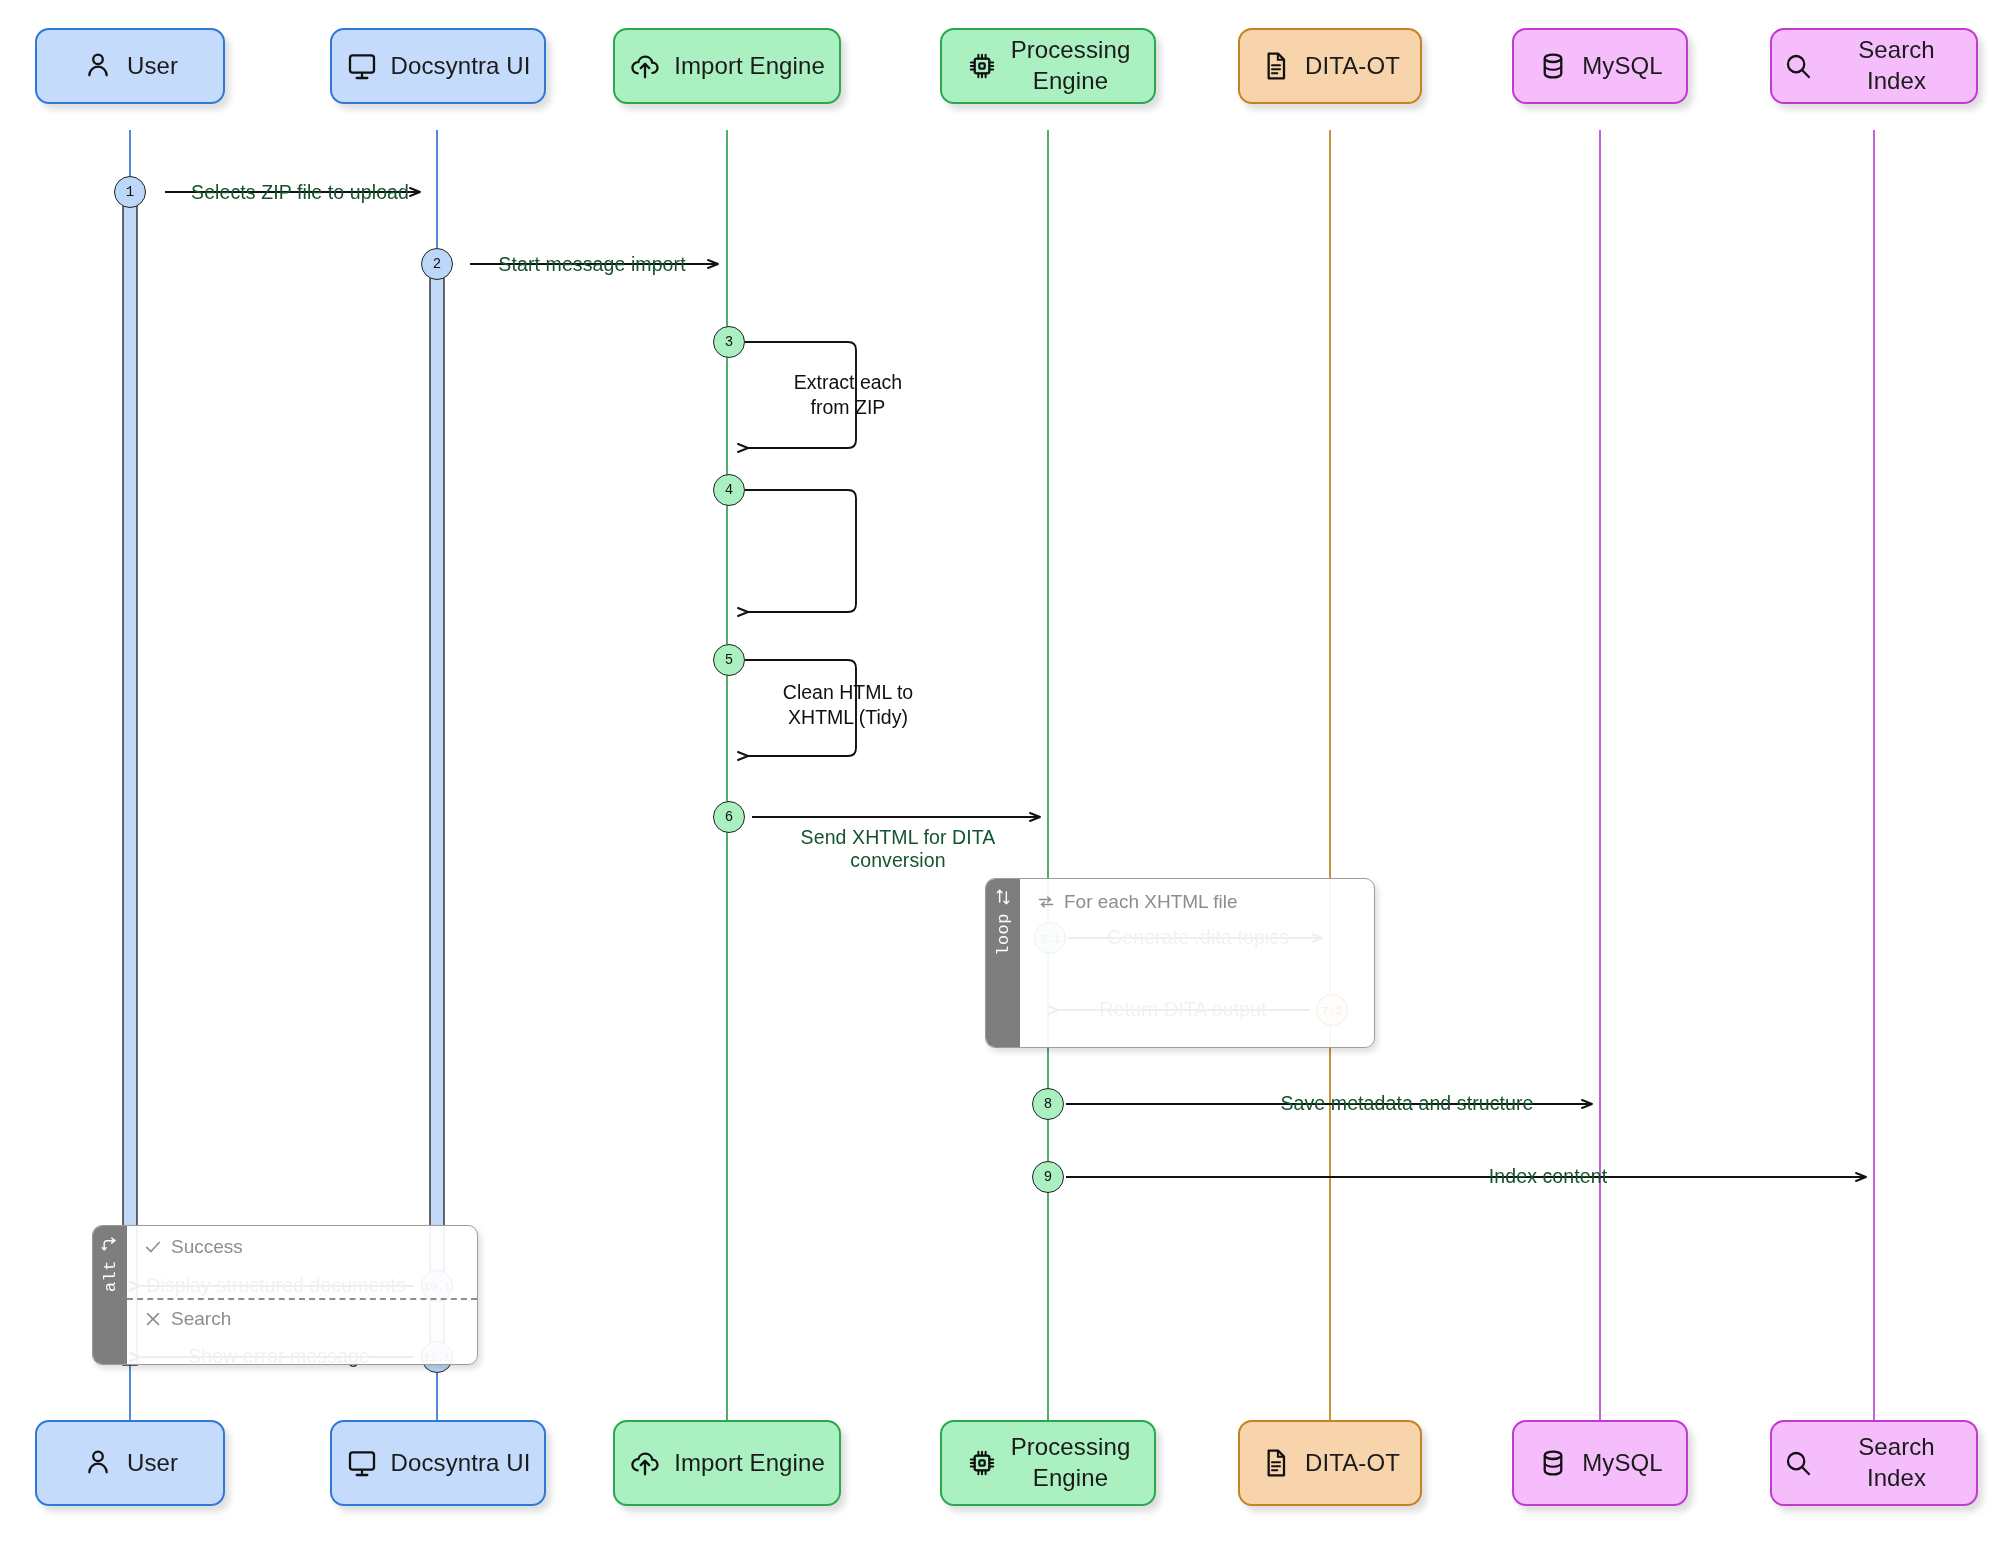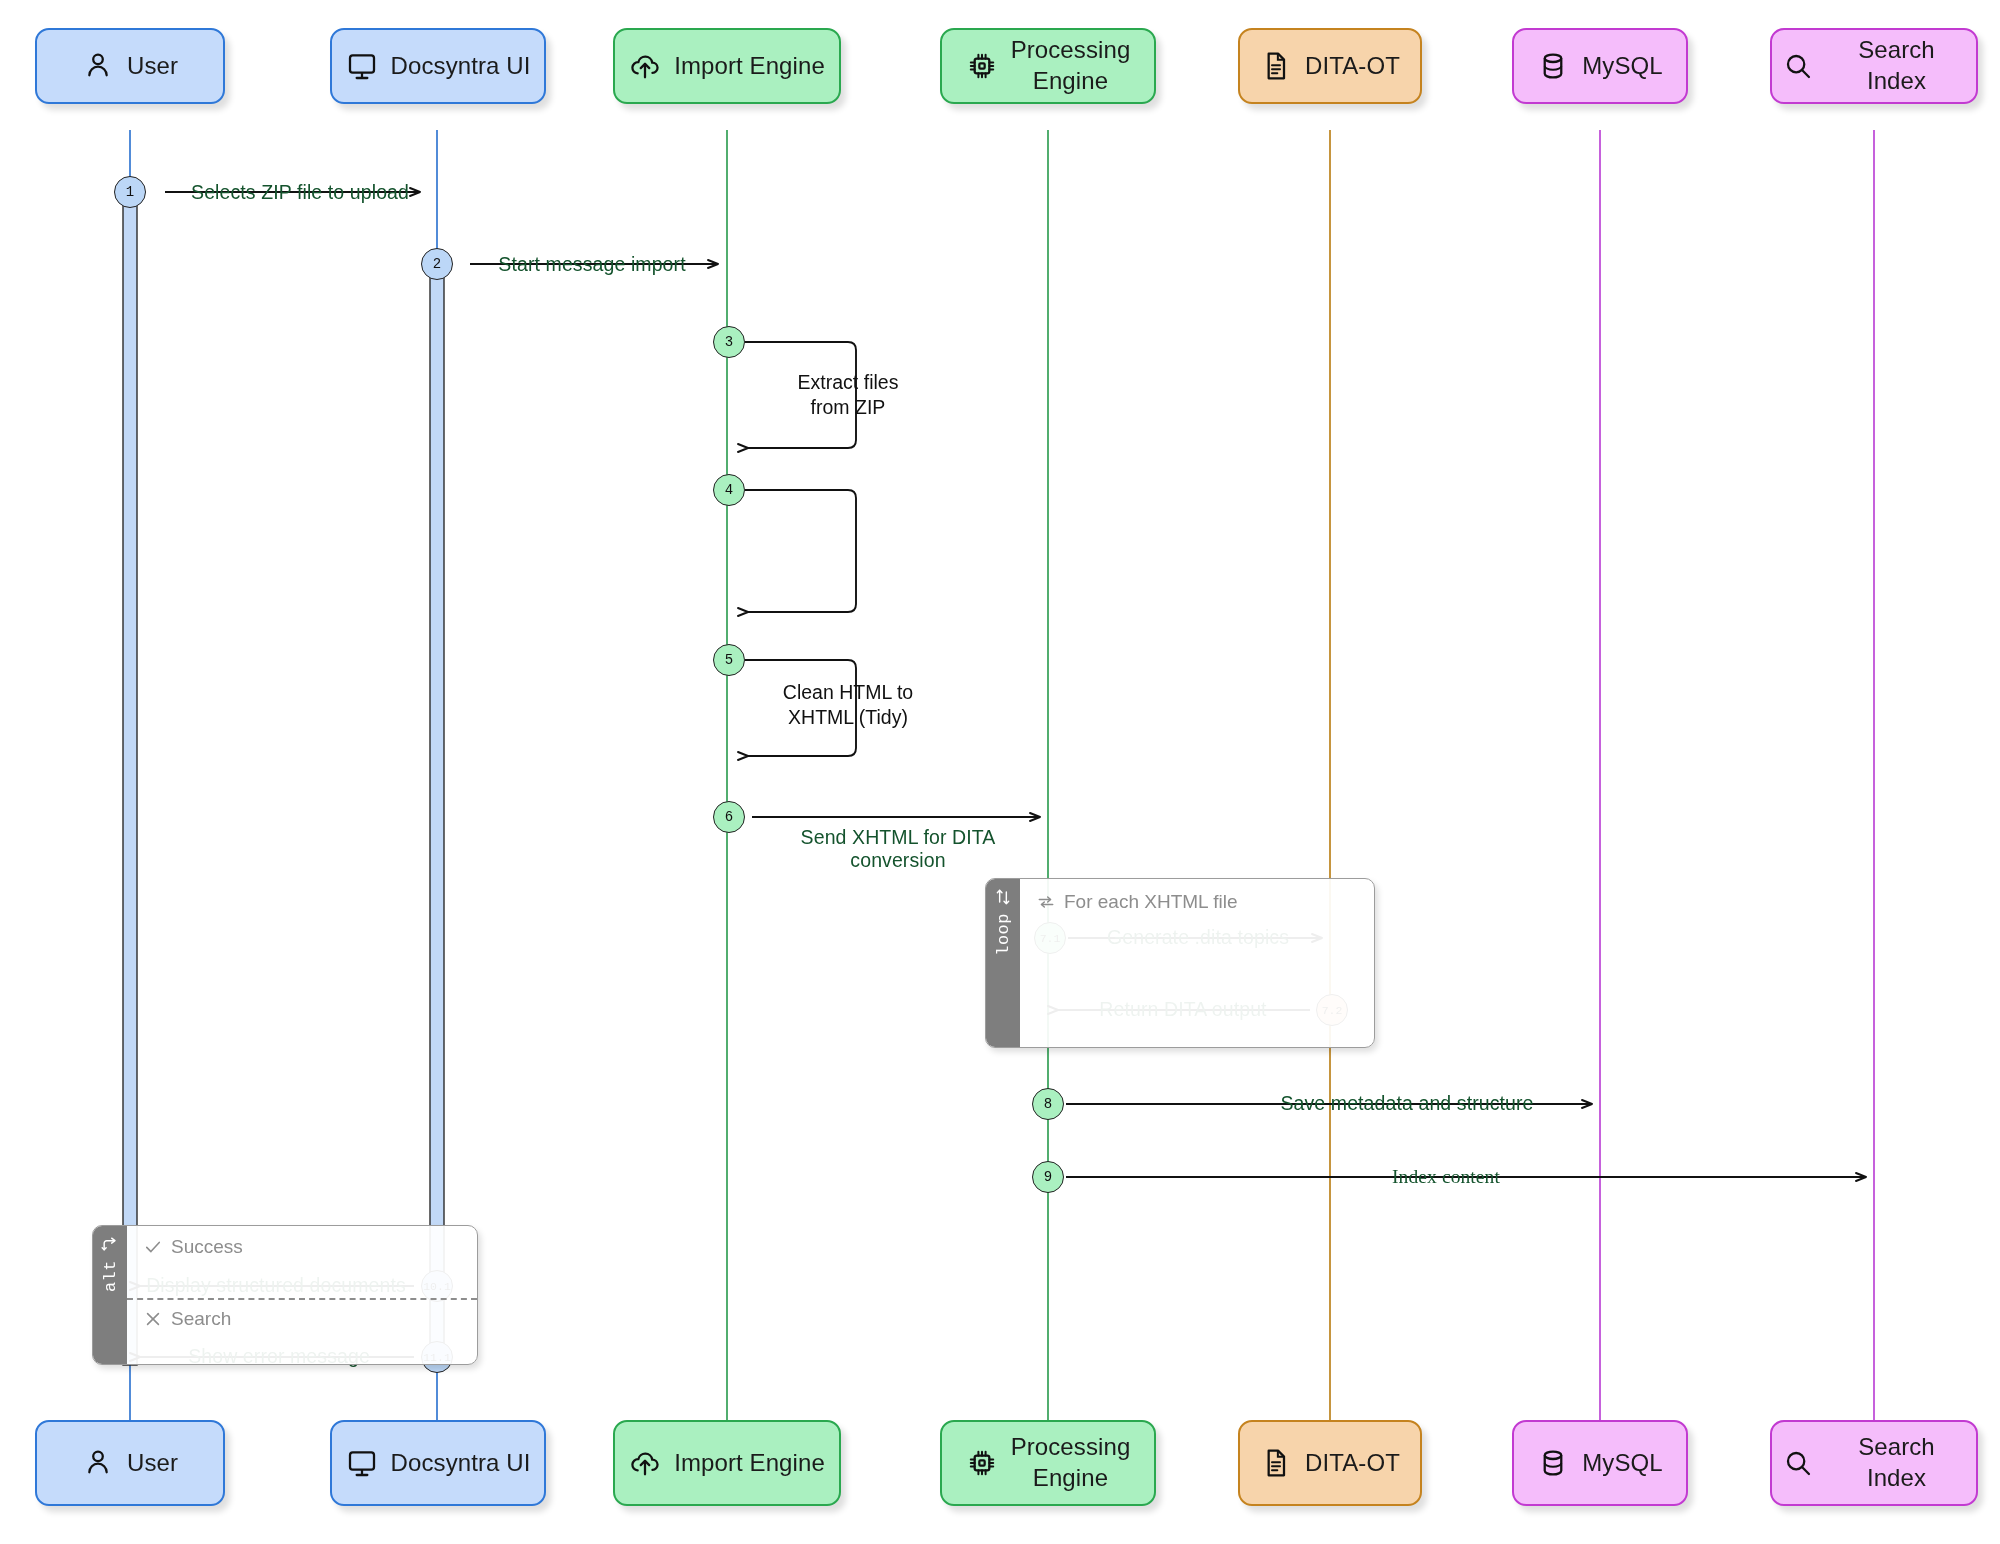--- a/index.html
+++ b/index.html
@@ -386,37 +386,37 @@
       <circle cx="10.6" cy="10.6" r="6.1" fill="none" stroke="#111" stroke-width="1.7"></circle>
       <line x1="15.2" y1="15.2" x2="20.2" y2="20.2" stroke="#111" stroke-width="1.7" stroke-linecap="round"></line>
     </svg>
     <span class="a-label">Search Index</span>
   </div>
 
   <div class="msg-label" style="left:300px; top:192px;">Selects ZIP file to upload</div>
 
   <div class="msg-label" style="left:592px; top:264px;">Start message import</div>
 
-  <div class="self-label" style="left:848px; top:370px;">Extract files
+  <div class="self-label" style="left:848px; top:370px;">Extract each
 from ZIP</div>
 
 
   <div class="self-label" style="left:848px; top:680px;">Clean HTML to
 XHTML (Tidy)</div>
 
   <div class="msg-label" style="left:898px; top:817px;margin-top:32px;">Send XHTML for DITA
 conversion</div>
 
   <div class="msg-label" style="left:1198px; top:937px;">Generate .dita topics</div>
 
   <div class="msg-label" style="left:1183px; top:1009px;">Return DITA output</div>
 
   <div class="msg-label" style="left:1407px; top:1103px;">Save metadata and structure</div>
 
-  <div class="msg-label" style="left:1446px; top:1176px;font-family:Liberation Serif, serif;">Index content</div>
+  <div class="msg-label" style="left:1548px; top:1176px;">Index content</div>
 
   <div class="msg-label" style="left:276px; top:1285px;">Display structured documents</div>
 
   <div class="msg-label" style="left:279px; top:1356px;">Show error message</div>
 
   <div class="seqnum sn-blue" style="left:130px; top:192px;">1</div>
   <div class="seqnum sn-blue" style="left:437px; top:264px;">2</div>
   <div class="seqnum sn-green" style="left:729px; top:342px;">3</div>
   <div class="seqnum sn-green" style="left:729px; top:490px;">4</div>
   <div class="seqnum sn-green" style="left:729px; top:660px;">5</div>

